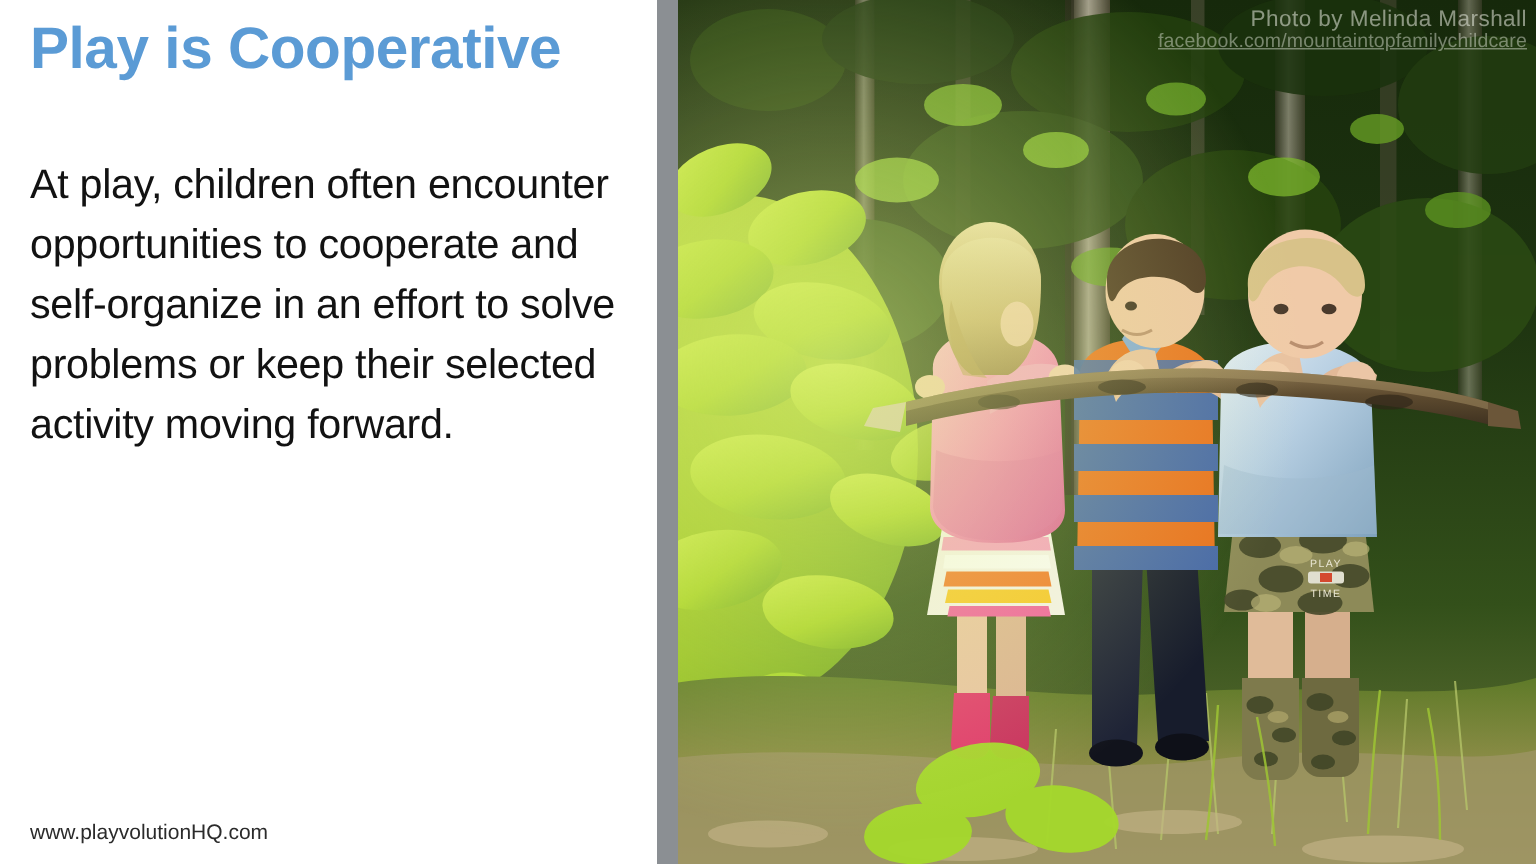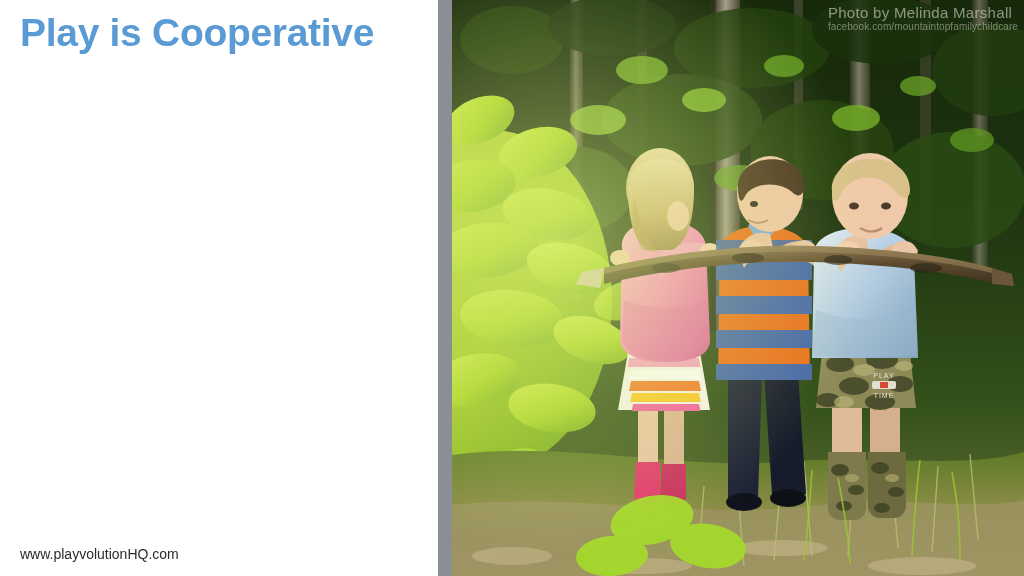--- a/index.html
+++ b/index.html
@@ -39,41 +39,42 @@
 
   
   #photo{
     position:absolute;left:452px;top:0;width:572px;height:576px;overflow:hidden;
     background:#2c4418;
   }
   #photo svg{display:block;width:572px;height:576px;}
 
   
   #watermark{
-    position:absolute;right:6px;top:4px;
+    position:absolute;right:6px;top:4px;text-align:right;
     pointer-events:none;
   }
   #wm-line1{
     font-size:15px;color:rgba(222,226,214,0.58);line-height:17px;
     letter-spacing:0.3px;white-space:nowrap;
   }
   #wm-line2{
-    font-size:10px;color:rgba(214,220,205,0.5);line-height:12px;
-    letter-spacing:0.1px;white-space:nowrap;
+    font-size:13px;color:rgba(214,220,205,0.5);line-height:12px;
+    letter-spacing:0.1px;white-space:nowrap;text-decoration:underline;
   }
 </style>
 </head>
 <body>
 
 <div id="slide">
 
   <div id="text-pane">
 
     <div id="slide-title">Play is Cooperative</div>
 
+    <div id="body-text">At play, children often encounter opportunities to cooperate and self-organize in an effort to solve problems or keep their selected activity moving forward.</div>
 
     <div id="footer-url">www.playvolutionHQ.com</div>
   </div>
 
   <div id="divider"></div>
 
   <div id="photo">
     <svg viewBox="0 0 572 576" preserveAspectRatio="none">
       <defs>
         <linearGradient id="skyWood" x1="0" y1="0" x2="0" y2="1">

